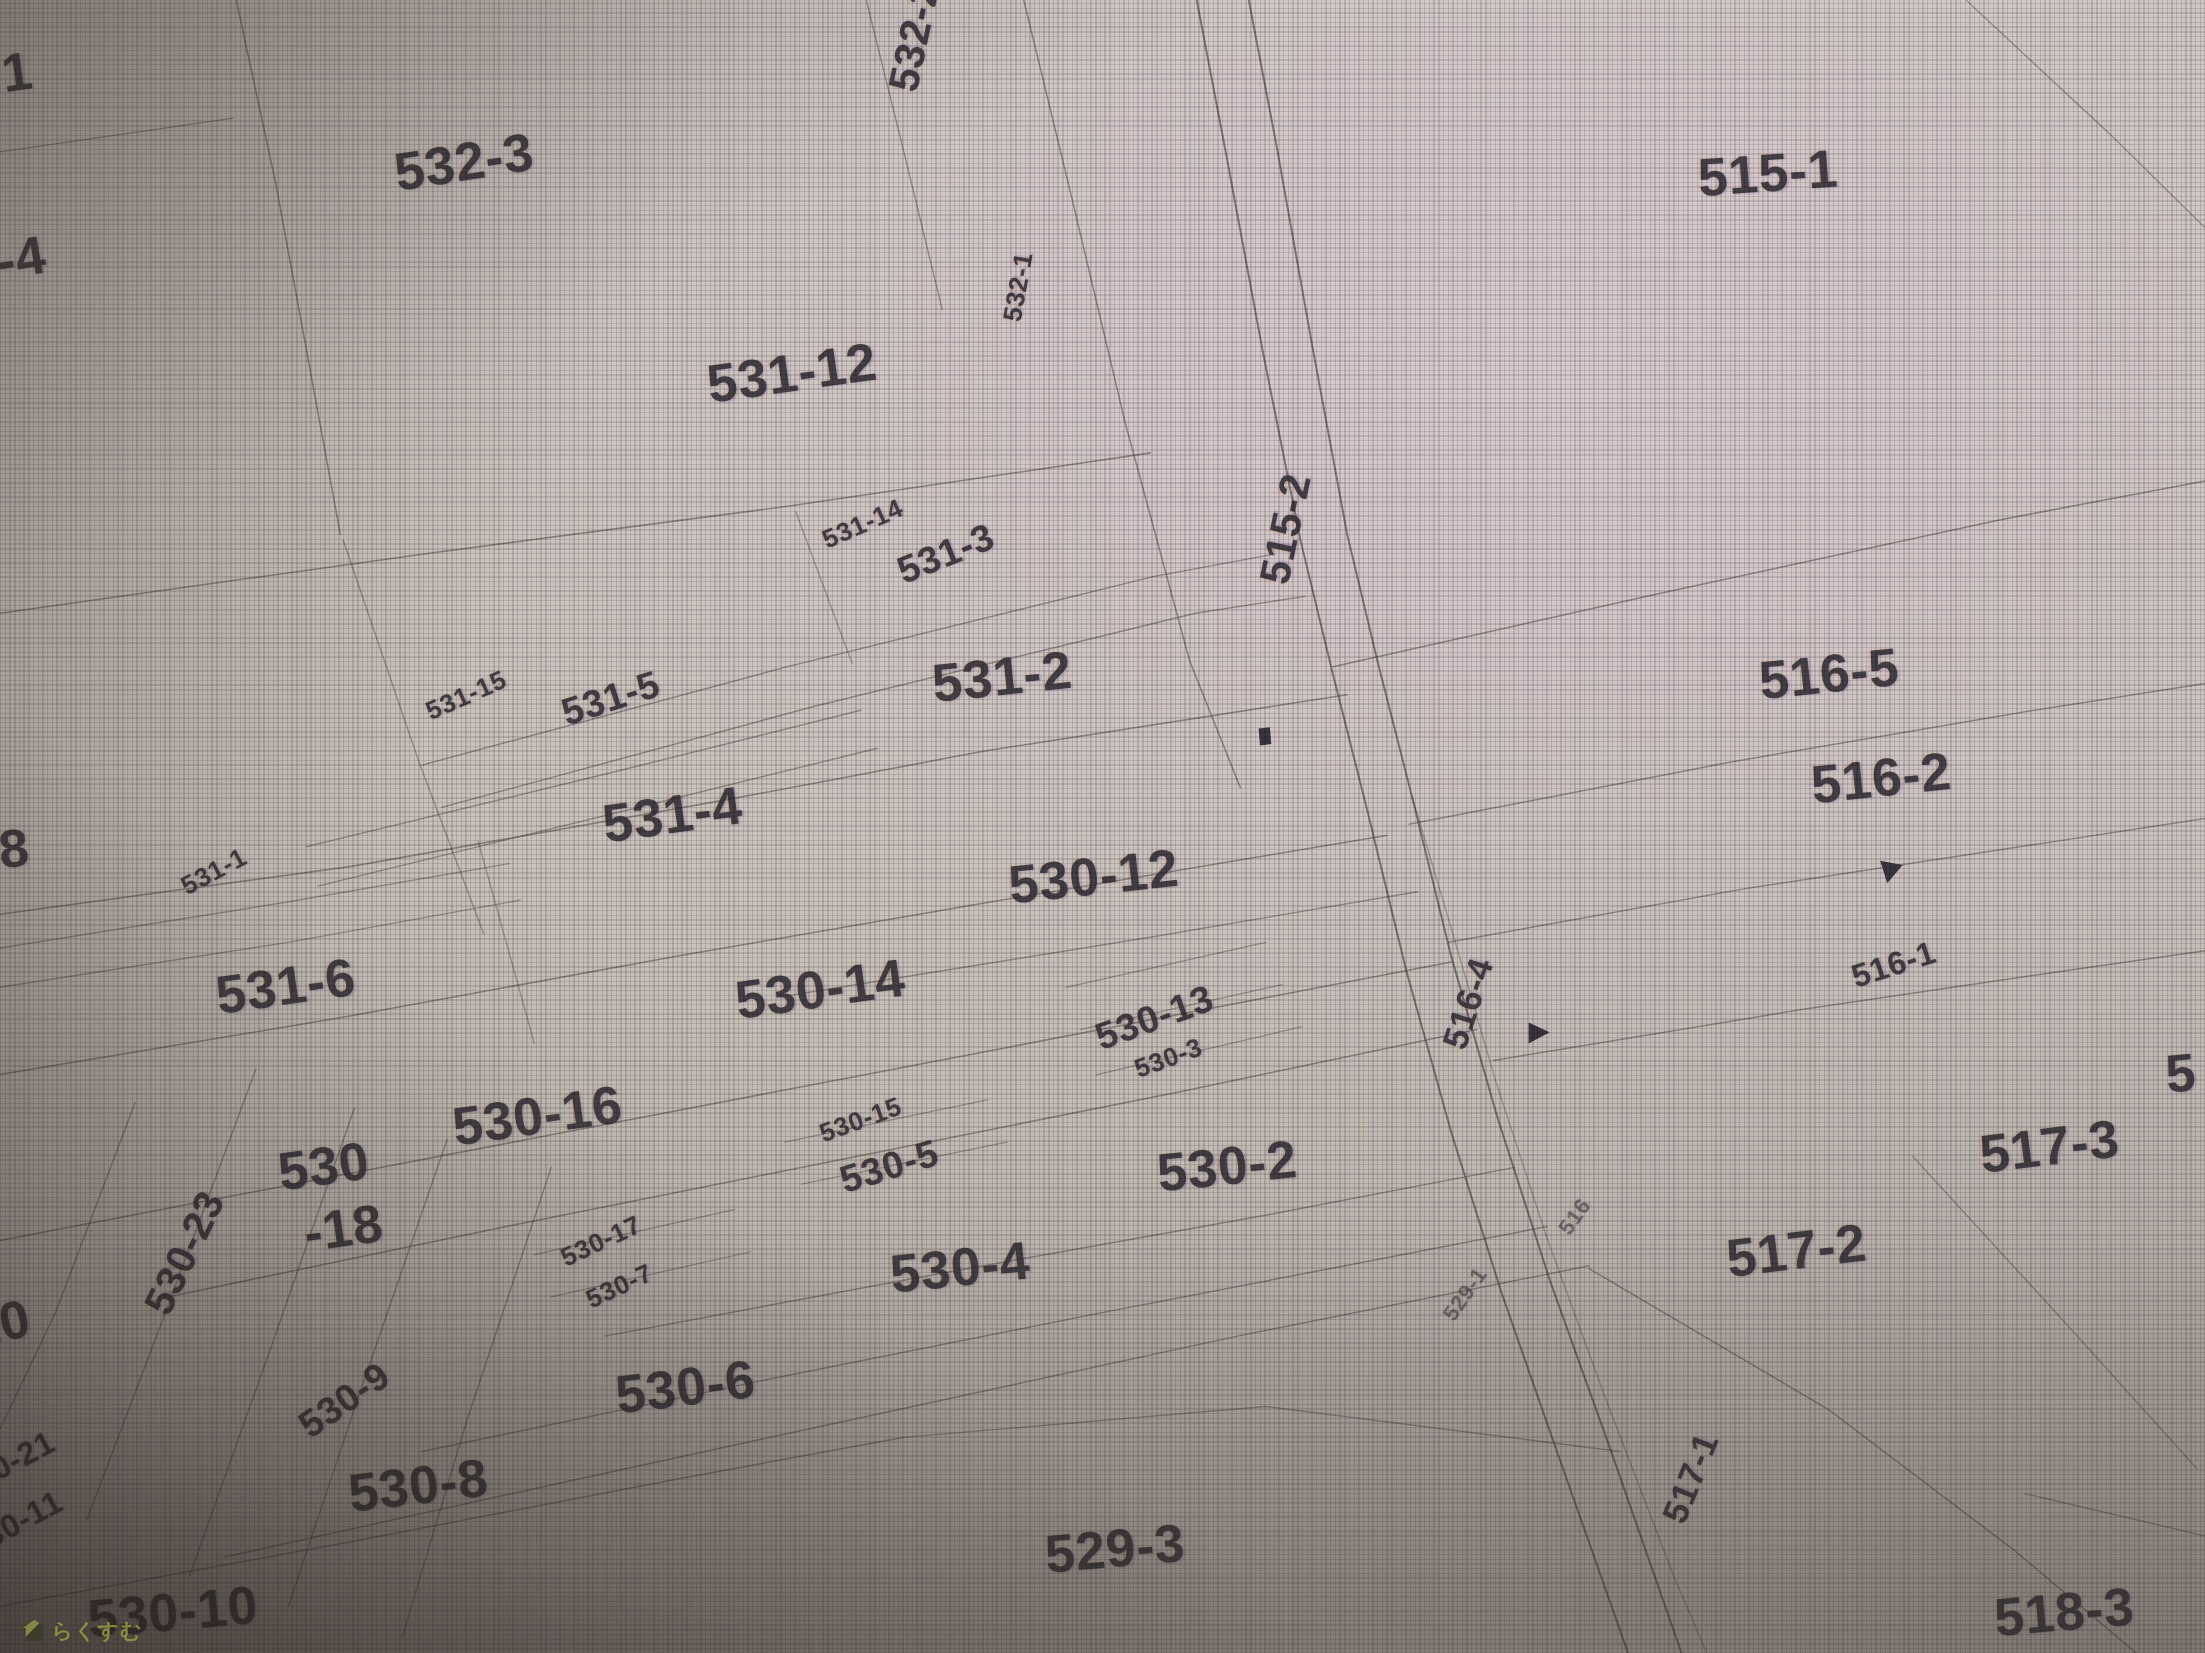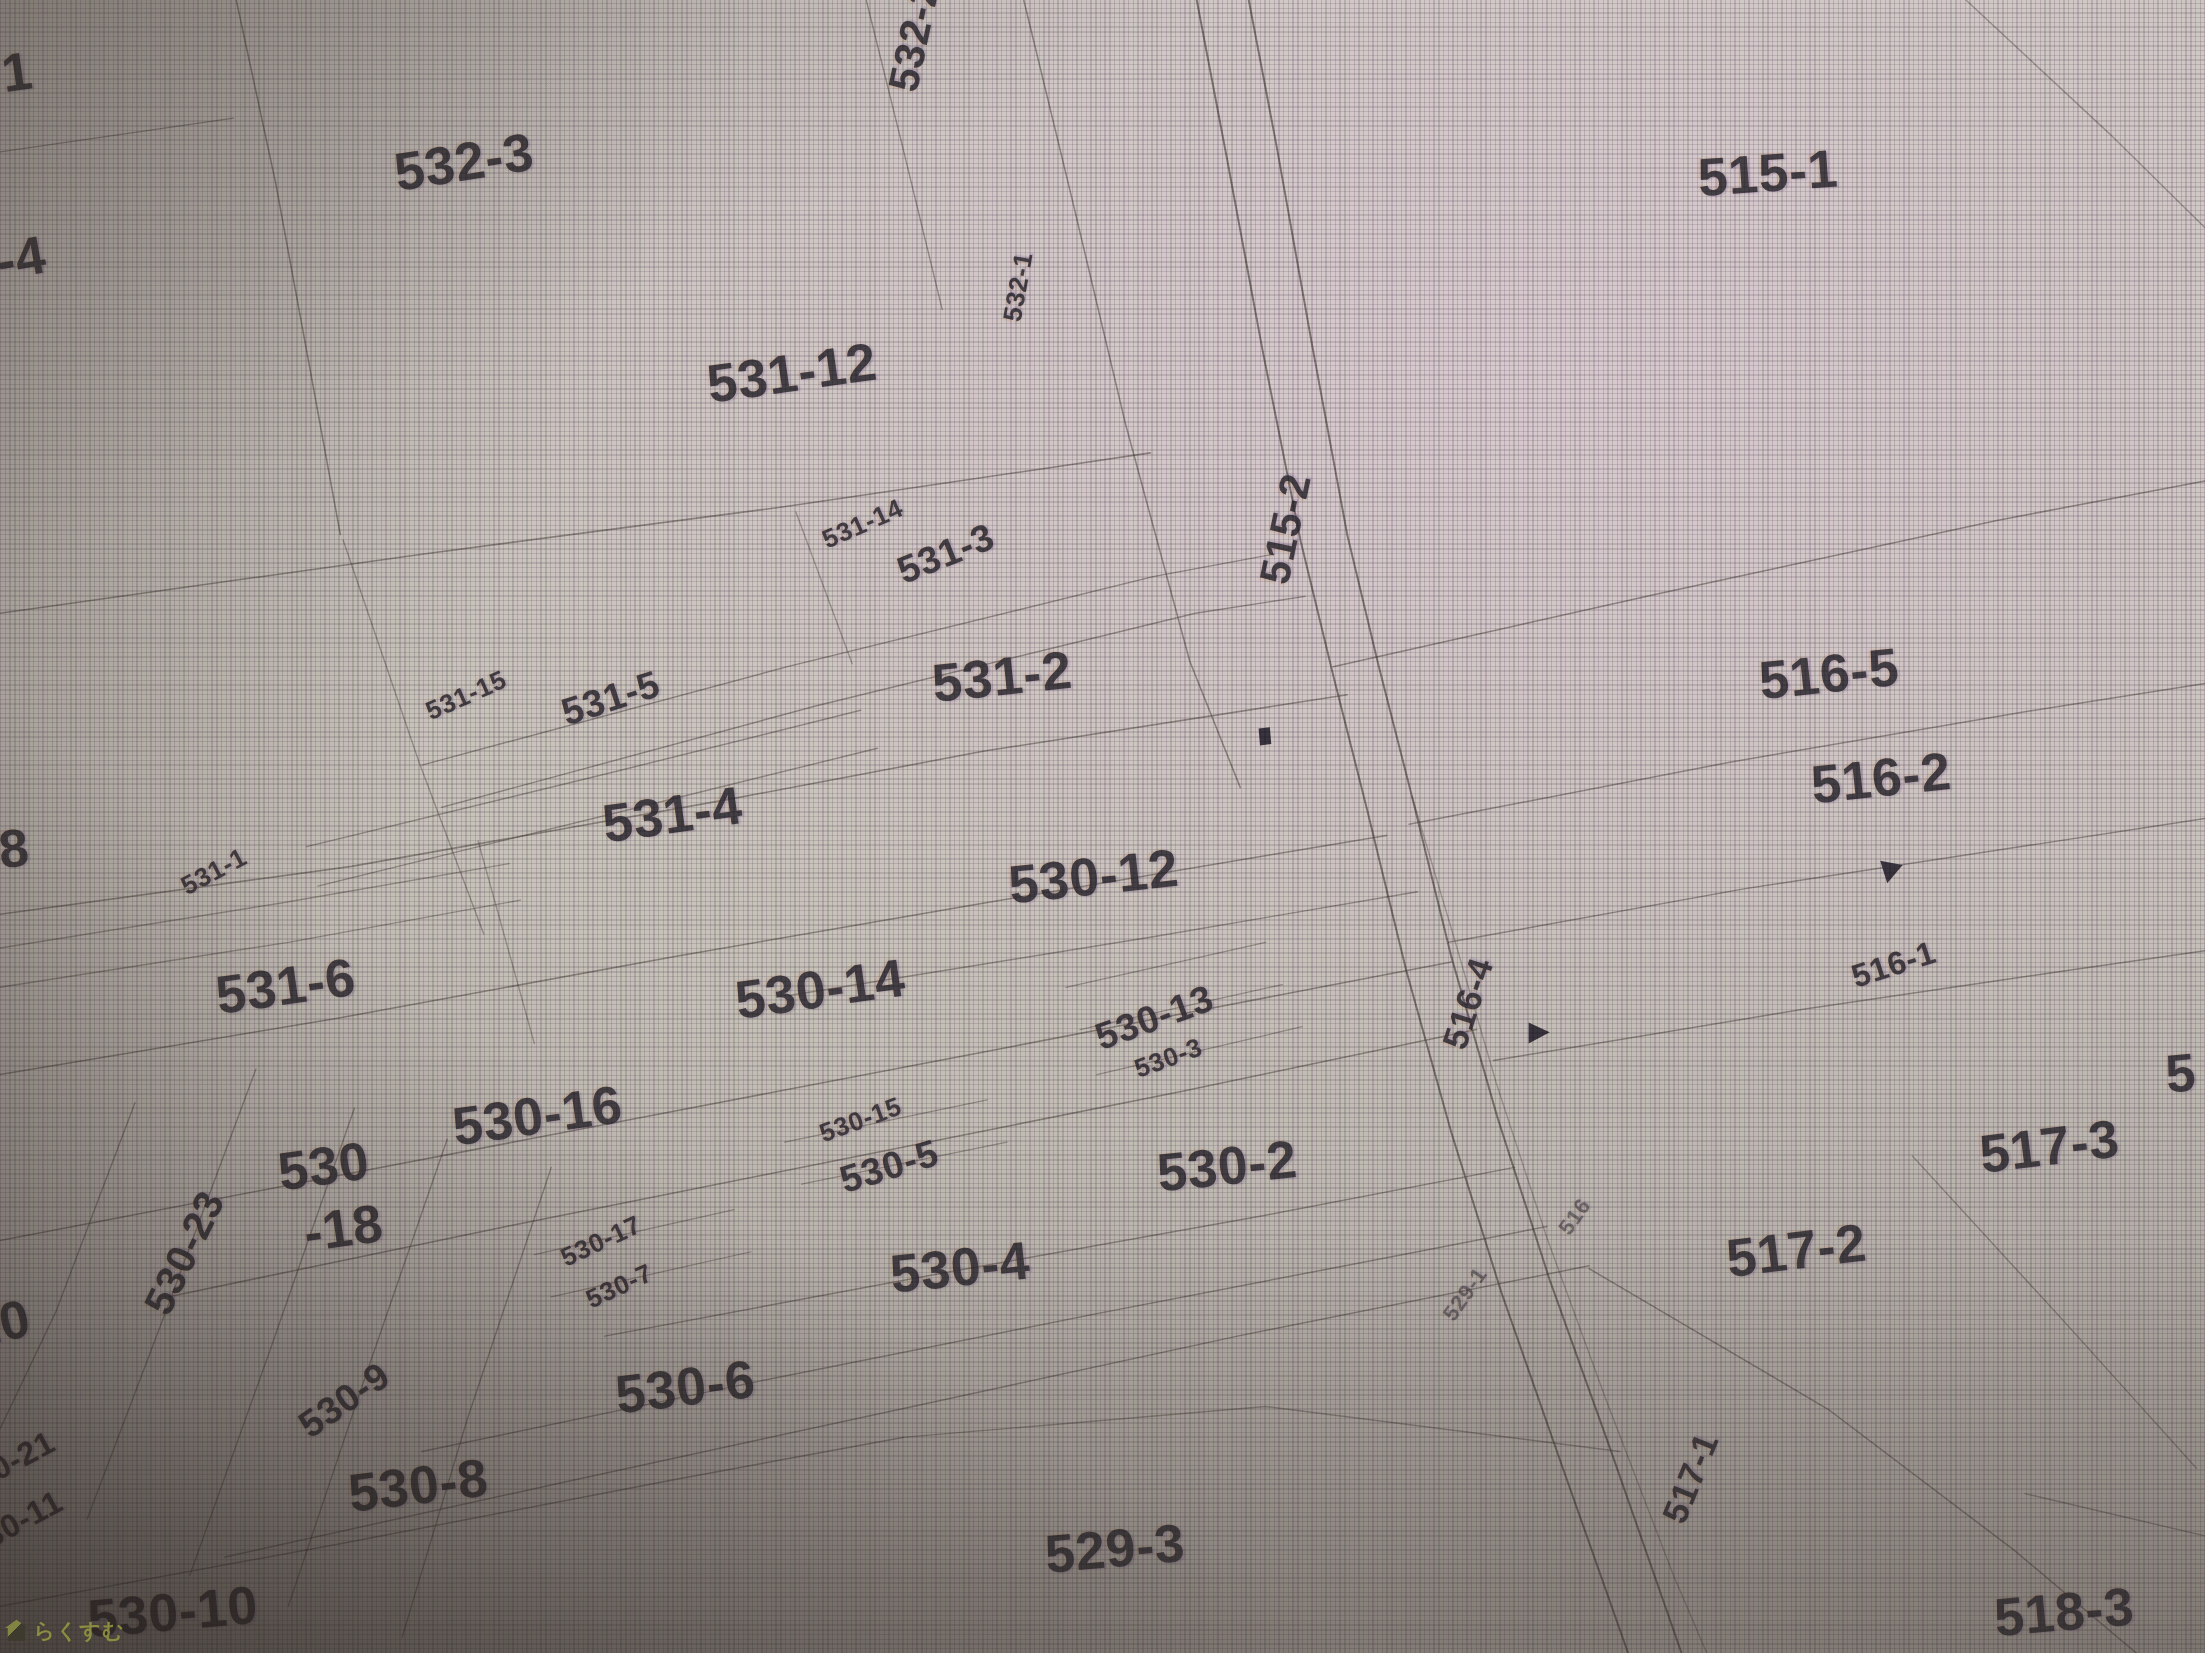--- a/index.html
+++ b/index.html
@@ -50,21 +50,21 @@
   .vignette{
     position:absolute;inset:0;pointer-events:none;
     background:
       radial-gradient(ellipse 115% 95% at 64% 30%, rgba(255,252,246,0) 42%, rgba(62,52,46,.16) 76%, rgba(40,32,28,.40) 100%),
       linear-gradient(35deg, rgba(33,28,25,.50) 0%, rgba(33,28,25,0) 30%),
       linear-gradient(115deg, rgba(52,44,38,.28) 0%, rgba(52,44,38,0) 26%),
       linear-gradient(0deg, rgba(48,42,37,.28) 0%, rgba(48,42,37,0) 26%),
       linear-gradient(155deg, rgba(44,38,32,.22) 0%, rgba(44,38,32,0) 22%);
   }
   .watermark{
-    position:absolute;left:5px;bottom:9.5px;
+    position:absolute;left:23px;bottom:9.5px;
     display:flex;align-items:center;gap:5.4px;
     opacity:.85;
   }
   .wicon{
     width:23px;height:21.6px;display:inline-block;
     background:linear-gradient(135deg,#8c9145 0 45%, #3c3a2c 45% 100%);
     clip-path:polygon(50% 0, 100% 38%, 88% 38%, 88% 100%, 12% 100%, 12% 38%, 0 38%);
   }
   .wtext{
     color:#979a44;font-size:21px;font-weight:700;

